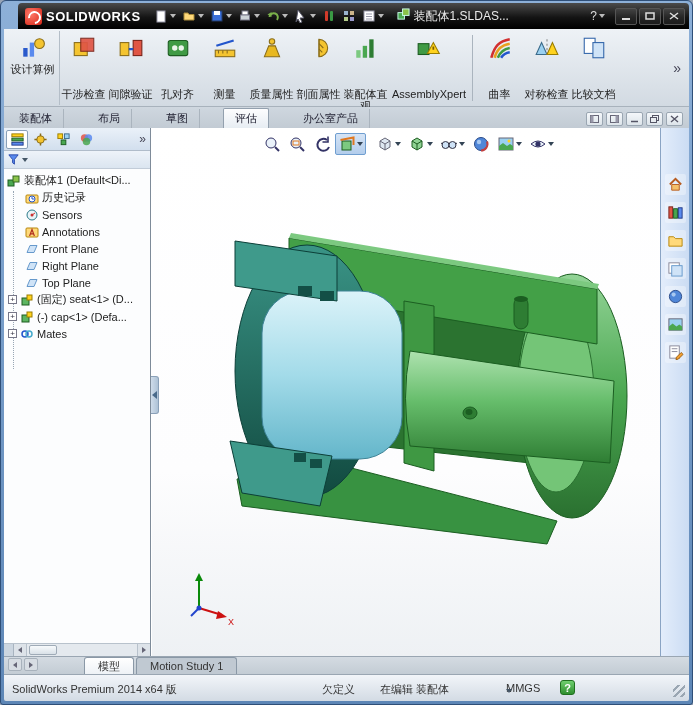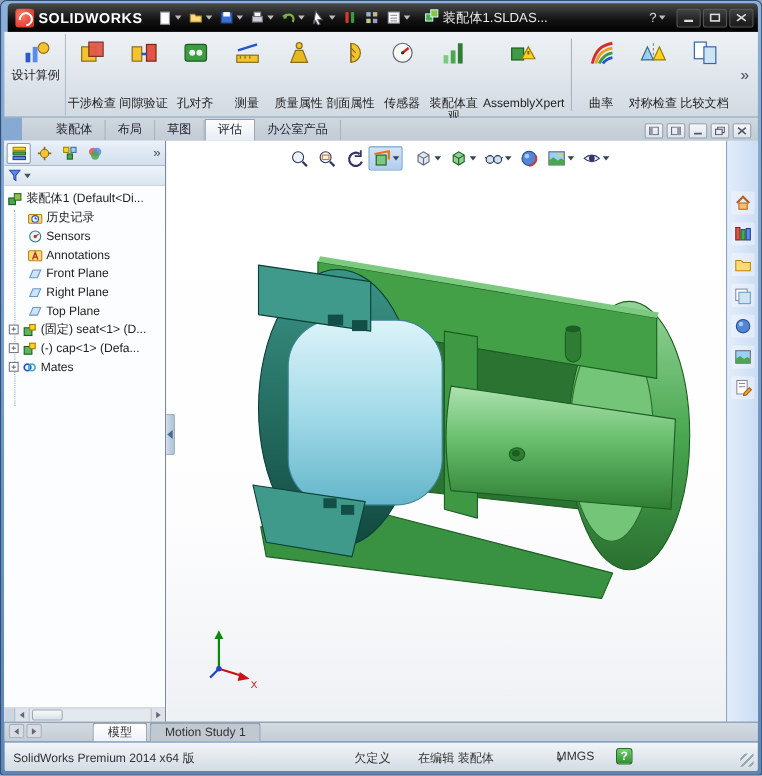--- a/index.html
+++ b/index.html
@@ -1,20 +1,20 @@
 <!DOCTYPE html>
 <html><head>
 <meta charset="utf-8">
 <style>
   html,body{margin:0;padding:0;background:#97a4b6;}
   *{box-sizing:border-box;}
   .win{position:relative;width:693px;height:705px;font-family:"Liberation Sans","DejaVu Sans",sans-serif;font-size:11px;color:#222;
        background:linear-gradient(#8db0d8,#5d86b6);border:1px solid #2f4f78;border-radius:6px 6px 3px 3px;overflow:hidden;}
   
-  .tbar{position:absolute;left:6px;top:2px;right:3px;height:26px;background:linear-gradient(#4b4b4b,#141414 55%,#000);
+  .tbar{position:absolute;left:17px;top:2px;right:3px;height:26px;background:linear-gradient(#4b4b4b,#141414 55%,#000);
         border-radius:4px 4px 0 0;display:flex;align-items:center;color:#eee;}
   .logo{width:17px;height:17px;border-radius:3px;background:radial-gradient(circle at 35% 35%,#ff7a6a,#d42415);margin:0 4px 0 7px;position:relative;flex:none;}
   .logo:after{content:"";position:absolute;left:3px;top:3px;width:9px;height:9px;border:2px solid #fff;border-bottom-color:transparent;border-radius:50%;transform:rotate(40deg);}
   .brand{font-weight:bold;font-size:13px;letter-spacing:.5px;color:#fff;margin-right:10px;}
   .tico{display:flex;align-items:center;gap:2px;padding:2px 3px;border-radius:2px;}
   .tico svg{width:14px;height:14px;display:block;}
   .ddw{width:0;height:0;border-left:3px solid transparent;border-right:3px solid transparent;border-top:4px solid #bbb;}
   .dtitle{display:flex;align-items:flex-start;gap:4px;margin-left:10px;color:#e8e8e8;font-size:12px;white-space:nowrap;}
   .winbtns{margin-left:auto;display:flex;gap:2px;margin-right:4px;align-items:center;}
   .wb{width:22px;height:17px;display:flex;align-items:center;justify-content:center;background:rgba(255,255,255,.08);border:1px solid #555;border-radius:2px;}
@@ -23,22 +23,22 @@
   .ribbon{position:absolute;left:3px;top:28px;right:3px;height:78px;background:linear-gradient(#eef2f6,#d2dae2);
           border-bottom:1px solid #a8b2bc;display:flex;align-items:stretch;padding:2px 2px 1px 2px;}
   .rgroup{display:flex;flex-direction:column;align-items:center;justify-content:flex-start;width:54px;border-right:1px solid #b4bec8;padding-top:4px;flex:none;}
   .rbtn{display:flex;flex-direction:column;align-items:center;justify-content:flex-start;width:47px;padding-top:4px;flex:none;border-radius:2px;gap:25px;}
   .rbtn.wide{width:80px;}
   .rbtn svg,.rgroup svg{width:26px;height:26px;flex:none;}
   .rlbl{margin-top:2px;text-align:center;line-height:12px;font-size:11px;color:#222;word-break:break-all;}
   .rsep{width:1px;background:#aab4be;margin:4px 3px;flex:none;}
   .rmore{margin-left:auto;align-self:center;color:#445;font-size:14px;padding:0 6px;}
   
-  .ctabs{position:absolute;left:19px;top:106px;right:3px;height:21px;background:linear-gradient(#cfd7df,#c2cbd4);
-         display:flex;align-items:flex-end;padding-left:20px;}
+  .ctabs{position:absolute;left:3px;top:106px;right:3px;height:21px;background:linear-gradient(#cfd7df,#c2cbd4);
+         display:flex;align-items:flex-end;padding-left:4px;gap:23px;}
   .ctab{padding:3px 11px 3px;color:#223;border-right:1px solid #aab4be;line-height:13px;}
   .ctab.act{background:linear-gradient(#fdfdfe,#e7edf3);border:1px solid #93a0ae;border-bottom:none;border-radius:2px 2px 0 0;text-align:right;}
   .docctl{margin-left:auto;display:flex;align-items:center;gap:3px;margin-right:6px;margin-bottom:2px;}
   .dcb{width:17px;height:14px;display:flex;align-items:center;justify-content:center;border:1px solid #9aa6b2;background:linear-gradient(#f4f7fa,#dde4ea);border-radius:2px;}
   .dcb svg{width:9px;height:8px;display:block;}
   
   .main{position:absolute;left:3px;top:127px;right:3px;bottom:48px;background:#fff;}
   .lpanel{position:absolute;left:0;top:0;bottom:0;width:147px;background:#fbfdff;border-right:1px solid #7e8b99;display:flex;flex-direction:column;}
   .ptabs{height:23px;background:linear-gradient(#eaf1f9,#d2dfee);border-bottom:1px solid #b0bcca;display:flex;align-items:center;padding-left:2px;gap:1px;flex:none;}
   .ptab{width:22px;height:19px;display:flex;align-items:center;justify-content:center;border-radius:2px;}
@@ -241,28 +241,20 @@
     <div class="rbtn">
       <svg viewBox="0 0 24 24">
           <path d="M12,4 a8,8 0 0 1 0,16 Z" fill="#f4c430" stroke="#8a6d1a"></path>
           <line x1="12" y1="4" x2="12" y2="20" stroke="#8a6d1a"></line>
           <path d="M12,8 l4,4 M12,13 l3,3" stroke="#8a6d1a"></path>
         </svg>
       <span class="rlbl">剖面属性</span>
     </div>
     <div class="rbtn">
       <svg viewBox="0 0 24 24">
-          <circle cx="12" cy="12" r="8" fill="#f8f8f2" stroke="#667"></circle>
-          <line x1="12" y1="12" x2="17" y2="8" stroke="#cc2222" stroke-width="2"></line>
-          <circle cx="12" cy="12" r="1.4" fill="#334"></circle>
-        </svg>
-      <span class="rlbl">传感器</span>
-    </div>
-    <div class="rbtn">
-      <svg viewBox="0 0 24 24">
           <rect x="3" y="14" width="4" height="7" fill="#7cc980"></rect>
           <rect x="9" y="10" width="4" height="11" fill="#4aa750"></rect>
           <rect x="15" y="4" width="4" height="17" fill="#2e7d33"></rect>
         </svg>
       <span class="rlbl">装配体直观</span>
     </div>
     <div class="rbtn wide">
       <svg viewBox="0 0 24 24">
           <rect x="2" y="8" width="10" height="10" fill="#3f9a44" stroke="#1c5c20"></rect>
           <path d="M16,7 l5.5,10 h-11 Z" fill="#ffd21e" stroke="#9a7d00"></path>

